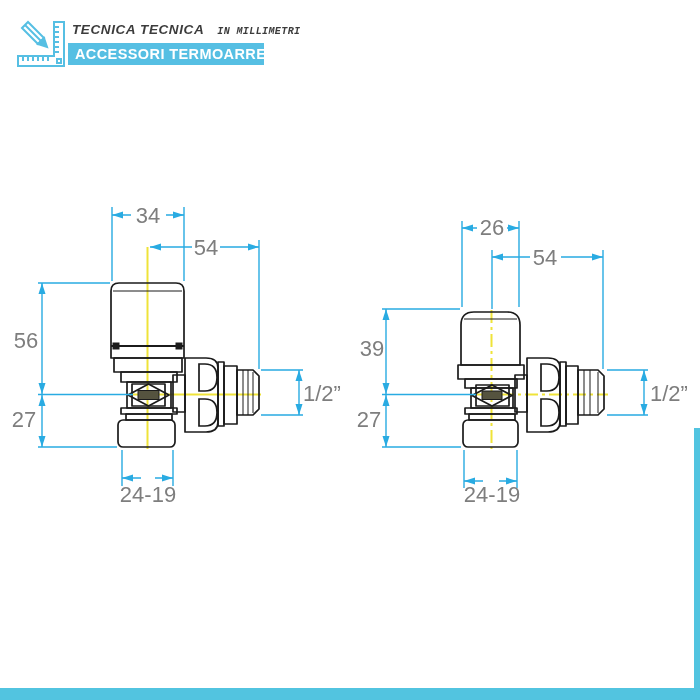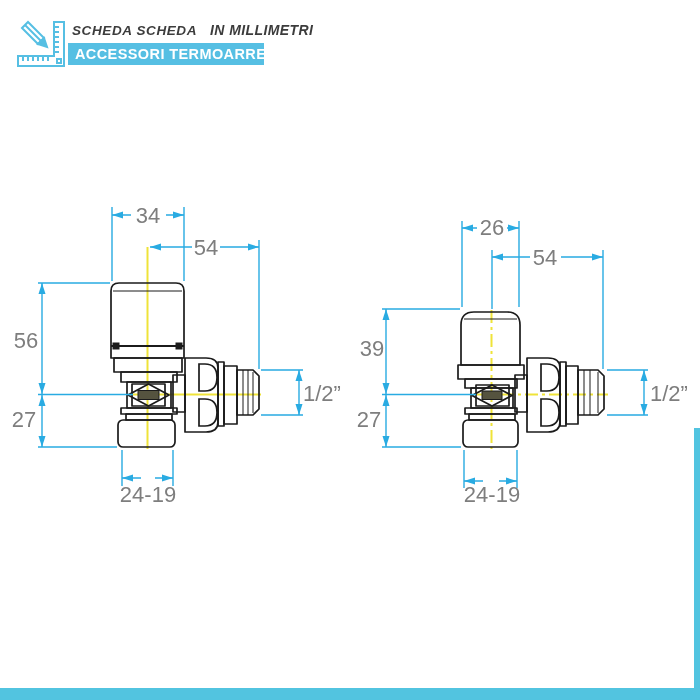--- a/index.html
+++ b/index.html
@@ -1,21 +1,21 @@
 <!DOCTYPE html>
 <html><head>
 <meta charset="utf-8">
 <style>
   html,body{margin:0;padding:0;background:#fff;}
   .page{position:relative;width:700px;height:700px;background:#ffffff;overflow:hidden;
         font-family:"Liberation Sans",sans-serif;}
   .hdr-icon{position:absolute;left:14px;top:20px;width:52px;height:48px;}
   .hdr-titleline{position:absolute;left:72px;top:22px;white-space:nowrap;
         font-style:italic;font-weight:bold;color:#3c3c3c;font-size:13.5px;letter-spacing:.6px;}
-  .hdr-sub{font-size:14px;letter-spacing:.4px;margin-left:13px;color:#3c3c3c;}
+  .hdr-sub{font-size:10px;letter-spacing:.4px;margin-left:13px;color:#3c3c3c;font-family:Liberation Mono, monospace;}
   .banner{position:absolute;left:68px;top:43px;width:196px;height:22px;background:#56bfe3;
         color:#ffffff;font-weight:bold;font-size:14.5px;line-height:22px;padding-left:7px;
         box-sizing:border-box;letter-spacing:.4px;white-space:nowrap;}
   .drawing-svg{position:absolute;left:0;top:0;}
   .frame-right{position:absolute;right:0;top:428px;width:6px;height:272px;background:#52c4e0;}
   .frame-bottom{position:absolute;left:0;bottom:0;width:700px;height:12px;background:#52c4e0;}
   text{font-family:"Liberation Sans",sans-serif;font-size:22px;fill:#7e7e7e;}
 </style>
 </head>
 <body>
@@ -30,21 +30,21 @@
       <path d="M24,24 L30,18 L33,27 Z" fill="#56bfe3"></path>
 
       <path d="M40,2 H50 V46 H4 V36 H40 Z"></path>
       <path d="M40,7 h5 M40,12 h5 M40,17 h5 M40,22 h5 M40,27 h5 M40,32 h5"></path>
       <path d="M9,36 v5 M14,36 v5 M19,36 v5 M24,36 v5 M29,36 v5 M34,36 v5"></path>
       <rect x="43" y="39" width="4" height="4"></rect>
     </g>
   </svg>
 
   <div class="hdr-titleline">
-    <span>SCHEDA SCHEDA</span><span class="hdr-sub">IN MILLIMETRI</span>
+    <span>TECNICA TECNICA</span><span class="hdr-sub">IN MILLIMETRI</span>
   </div>
   <div class="banner">ACCESSORI TERMOARREDO</div>
 
   <svg class="drawing-svg" width="700" height="700" viewBox="0 0 700 700">
     <defs>
       <g id="lbody">
         <path d="M111,358 V291 Q111,283 119,283 H176 Q184,283 184,291 V358 Z"></path>
         <rect x="114" y="358" width="68" height="14"></rect>
         <rect x="121" y="372" width="56" height="10"></rect>
         <rect x="127" y="382" width="44" height="26"></rect>

